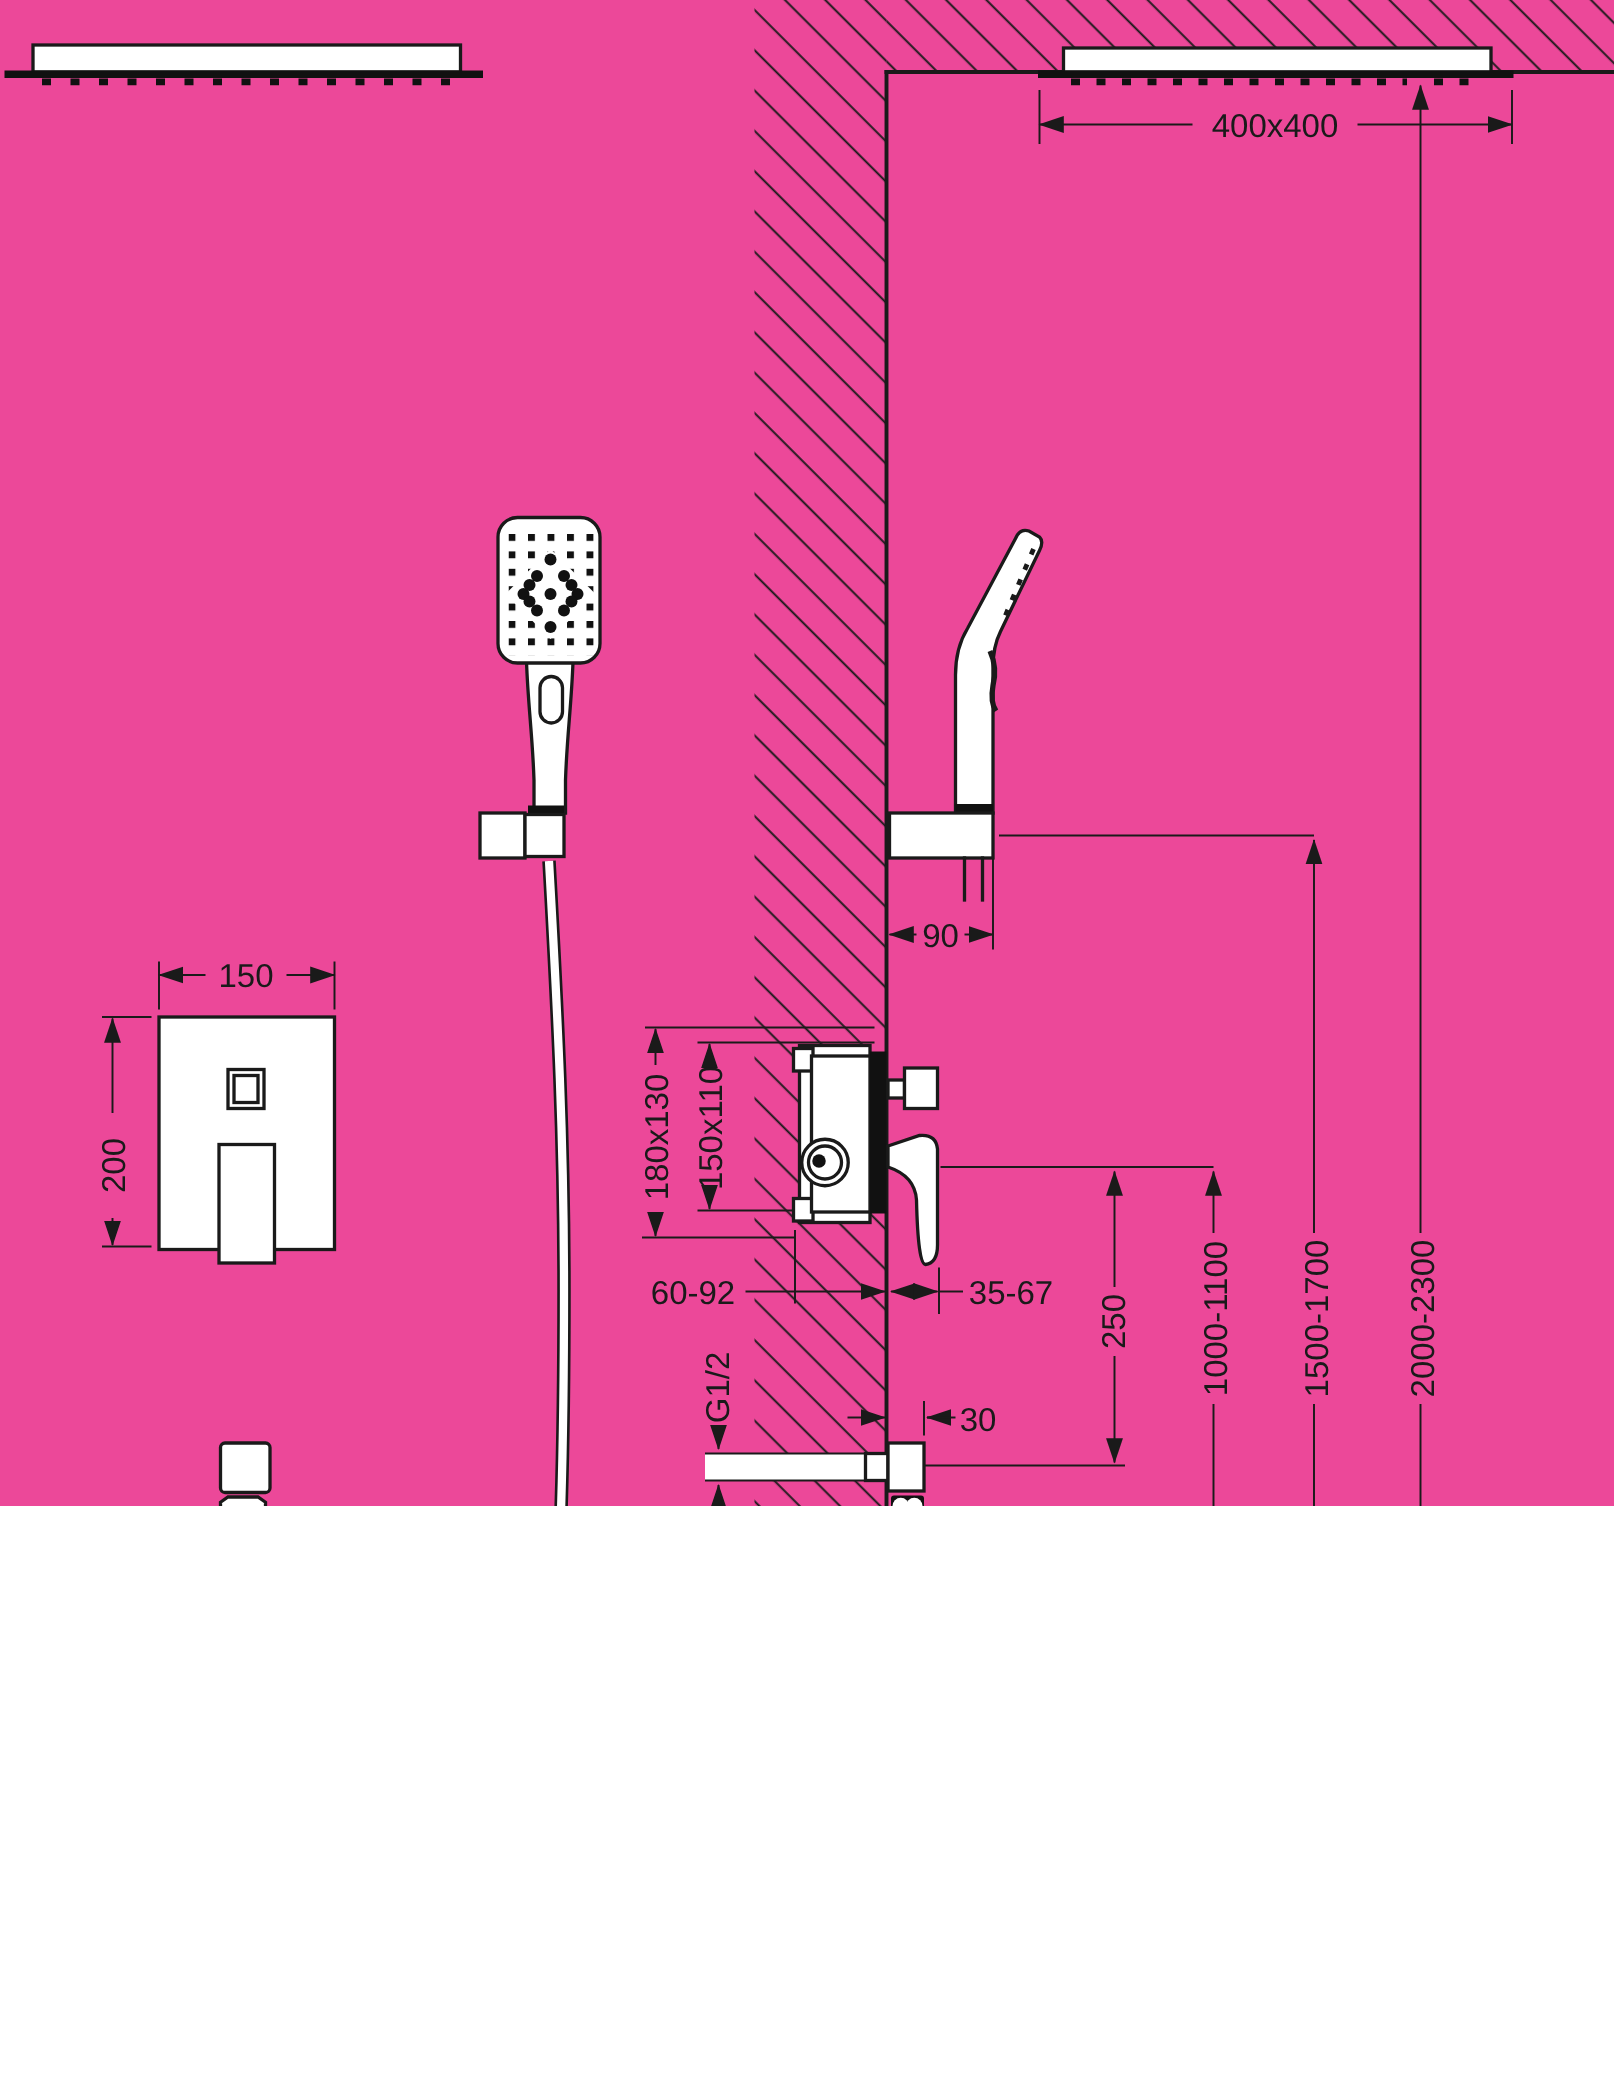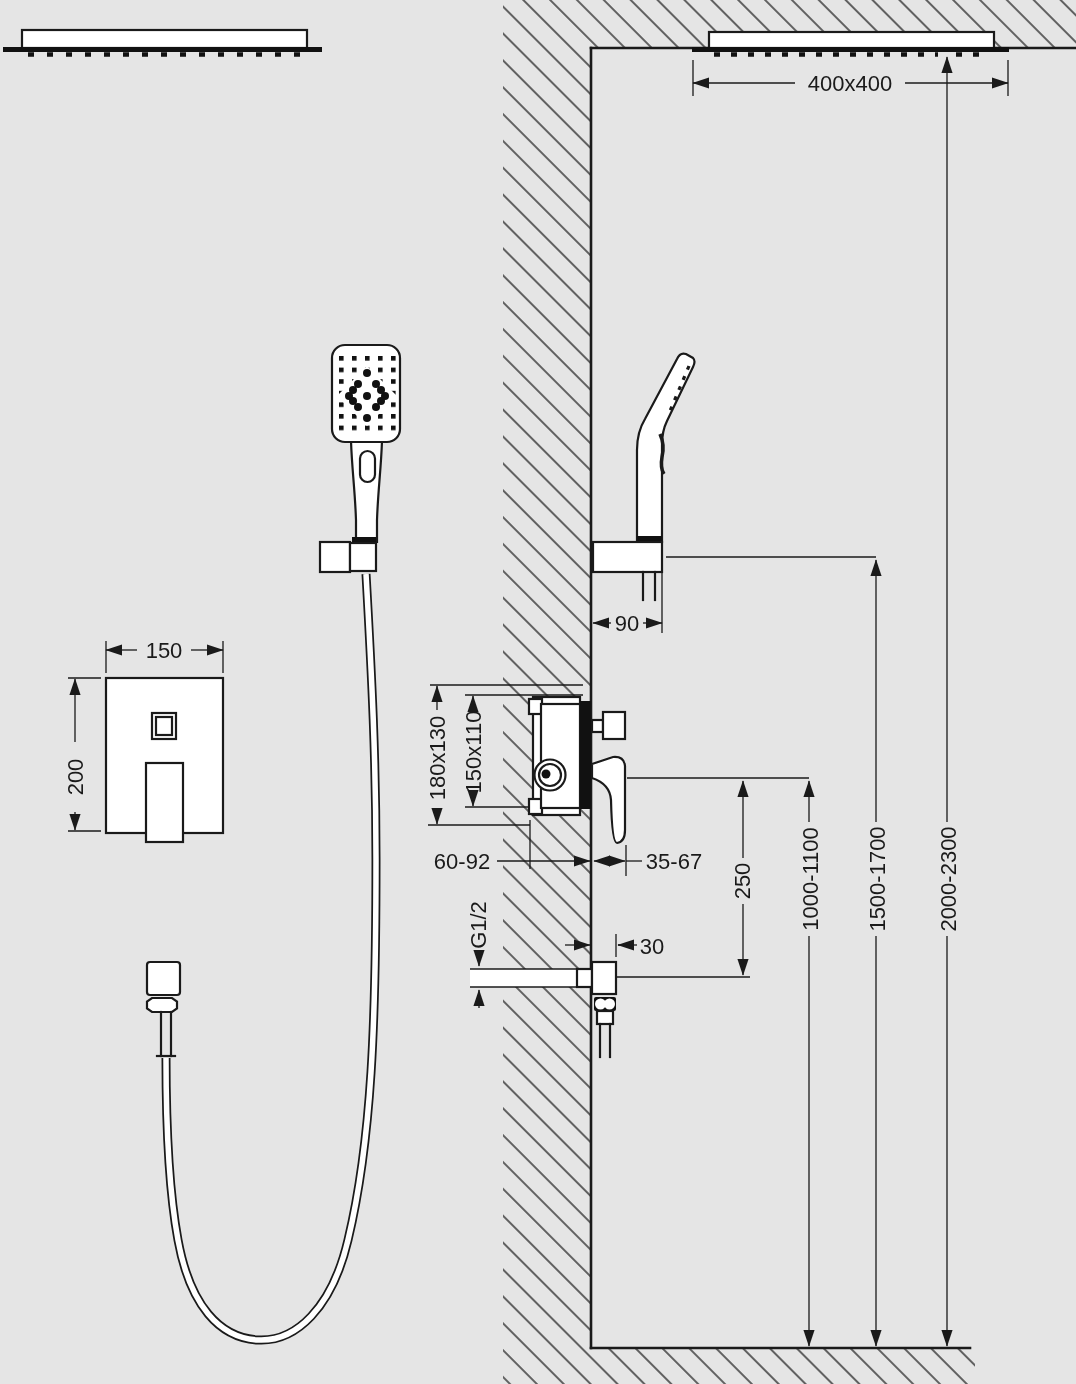--- a/index.html
+++ b/index.html
@@ -1,16 +1,16 @@
 <!DOCTYPE html>
 <html><head>
 <meta charset="utf-8">
 <style>
   html,body{margin:0;padding:0;background:#ffffff;}
-  .stage{position:relative;width:1076px;height:1384px;background:#e5e5e5;overflow:hidden;}
+  .stage{position:relative;width:1076px;height:1004px;background:#ec4899;overflow:hidden;}
   svg{position:absolute;left:0;top:0;}
   .ln{stroke:#1a1a1a;stroke-width:2.2;fill:none;stroke-linecap:square;}
   .lnw{stroke:#1a1a1a;stroke-width:2.2;fill:#fff;}
   .thick{stroke-width:2.6;}
   .dim{stroke:#1a1a1a;stroke-width:1.3;fill:none;}
   .blk{fill:#111;stroke:none;}
   .t{font-family:"Liberation Sans",sans-serif;font-size:22px;fill:#1a1a1a;text-anchor:middle;}
   .hoseO{stroke:#1a1a1a;stroke-width:9;fill:none;}
   .hoseI{stroke:#fff;stroke-width:5.5;fill:none;}
 </style>

